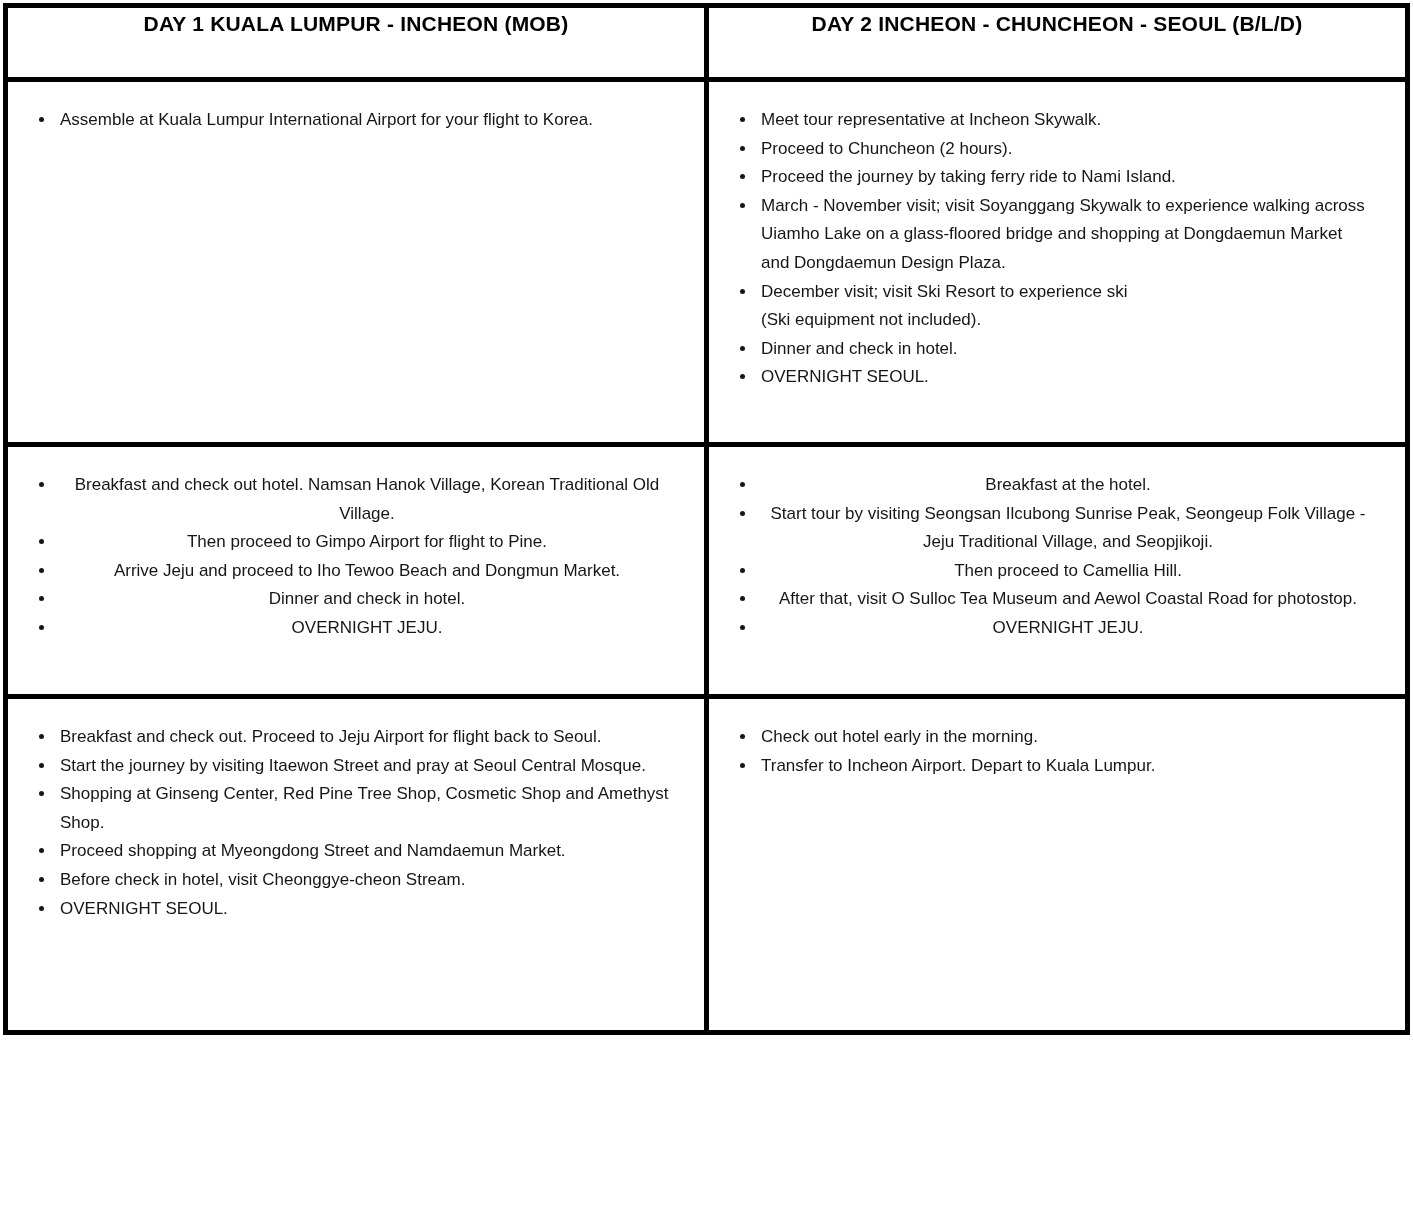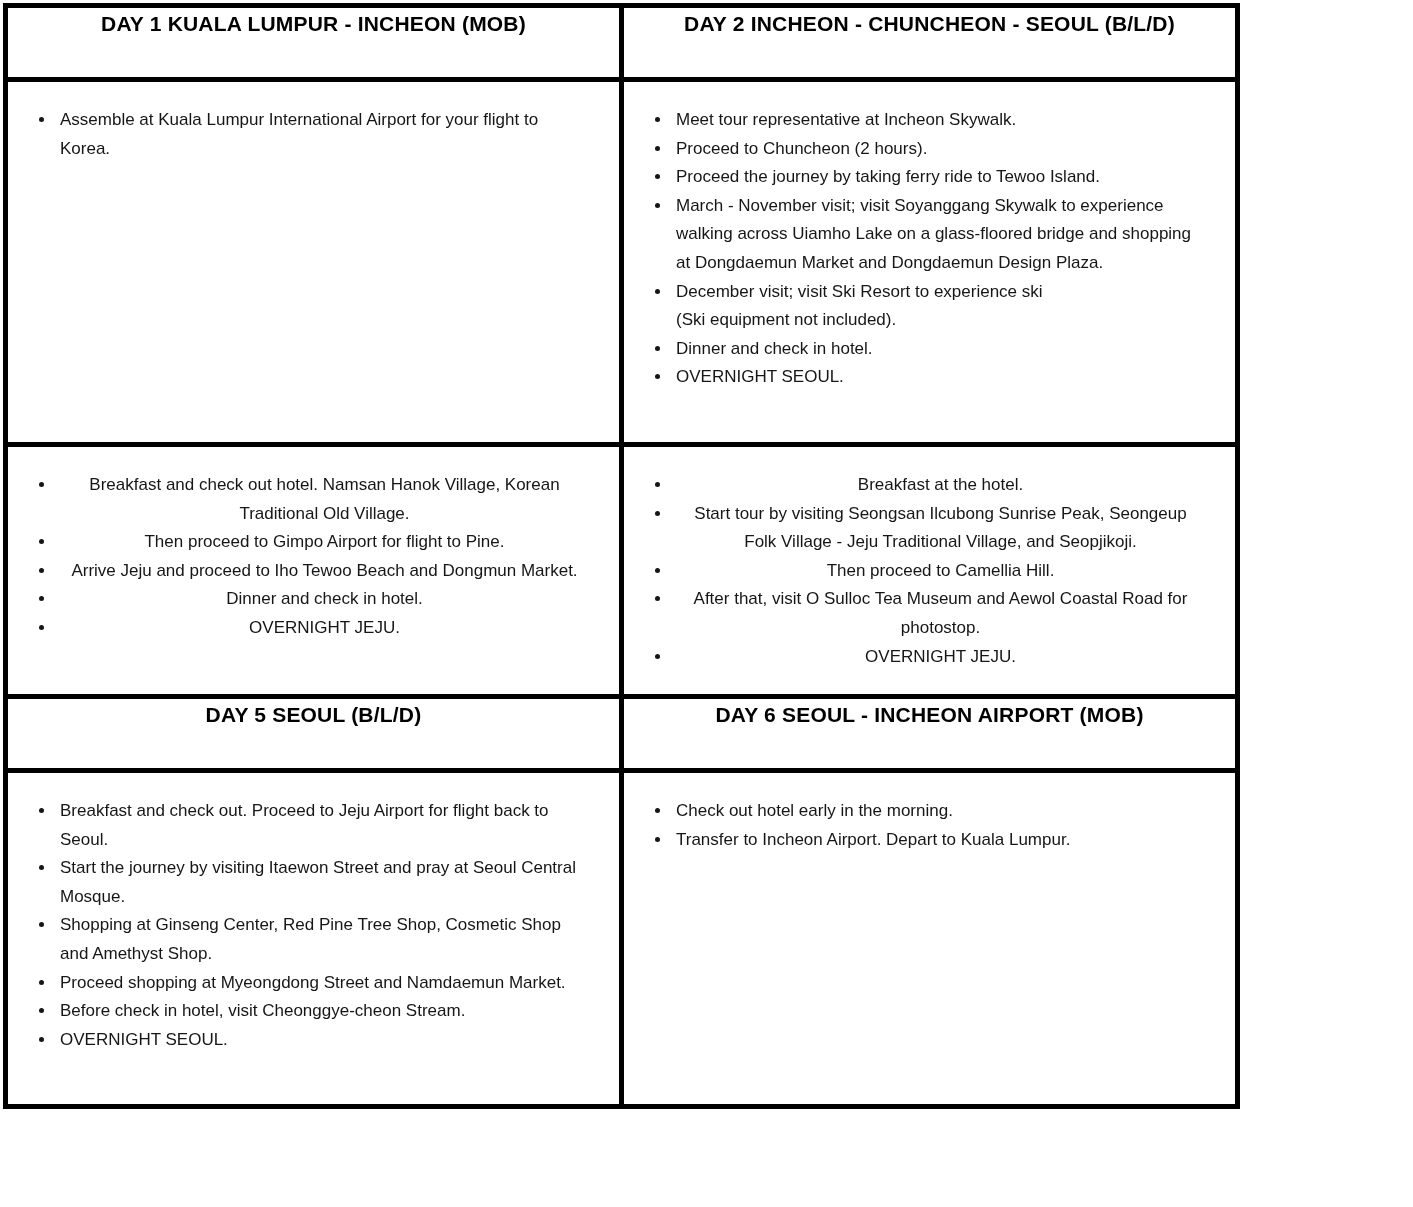--- a/index.html
+++ b/index.html
@@ -16,21 +16,21 @@
   }
   body{
     width:1413px;
     height:1207px;
     font-family:"Liberation Sans", sans-serif;
     box-sizing:border-box;
   }
   table.itinerary{
     border-collapse:collapse;
     table-layout:fixed;
-    width:1237px;
+    width:1407px;
     margin:3px;
   }
   table.itinerary col{width:50%;}
   table.itinerary th,
   table.itinerary td{
     border:5px solid var(--border-color);
     box-sizing:border-box;
     vertical-align:top;
     background:#FFFFFF;
   }
@@ -80,21 +80,21 @@
     <tr class="body-row body-row-1">
       <td class="day-body">
         <ul class="bullet-list">
             <li>Assemble at Kuala Lumpur International Airport for your flight to Korea.</li>
           </ul>
       </td>
       <td class="day-body">
         <ul class="bullet-list">
             <li>Meet tour representative at Incheon Skywalk.</li>
             <li>Proceed to Chuncheon (2 hours).</li>
-            <li>Proceed the journey by taking ferry ride to Tewoo Island.</li>
+            <li>Proceed the journey by taking ferry ride to Nami Island.</li>
             <li>March - November visit; visit Soyanggang Skywalk to experience walking across Uiamho Lake on a glass-floored bridge and shopping at Dongdaemun Market and Dongdaemun Design Plaza.</li>
             <li>December visit; visit Ski Resort to experience ski
 (Ski equipment not included).</li>
             <li>Dinner and check in hotel.</li>
             <li>OVERNIGHT SEOUL.</li>
           </ul>
       </td>
     </tr>
     <tr class="body-row body-row-2">
       <td class="day-body">
@@ -109,24 +109,20 @@
       <td class="day-body">
         <ul class="bullet-list">
             <li>Breakfast at the hotel.</li>
             <li>Start tour by visiting Seongsan Ilcubong Sunrise Peak, Seongeup Folk Village - Jeju Traditional Village, and Seopjikoji.</li>
             <li>Then proceed to Camellia Hill.</li>
             <li>After that, visit O Sulloc Tea Museum and Aewol Coastal Road for photostop.</li>
             <li>OVERNIGHT JEJU.</li>
           </ul>
       </td>
     </tr>
-    <tr class="header-row">
-      <th class="day-header">DAY 5 SEOUL (B/L/D)</th>
-      <th class="day-header">DAY 6 SEOUL - INCHEON AIRPORT (MOB)</th>
-    </tr>
     <tr class="body-row body-row-3">
       <td class="day-body">
         <ul class="bullet-list">
             <li>Breakfast and check out. Proceed to Jeju Airport for flight back to Seoul.</li>
             <li>Start the journey by visiting Itaewon Street and pray at Seoul Central Mosque.</li>
             <li>Shopping at Ginseng Center, Red Pine Tree Shop, Cosmetic Shop and Amethyst Shop.</li>
             <li>Proceed shopping at Myeongdong Street and Namdaemun Market.</li>
             <li>Before check in hotel, visit Cheonggye-cheon Stream.</li>
             <li>OVERNIGHT SEOUL.</li>
           </ul>

